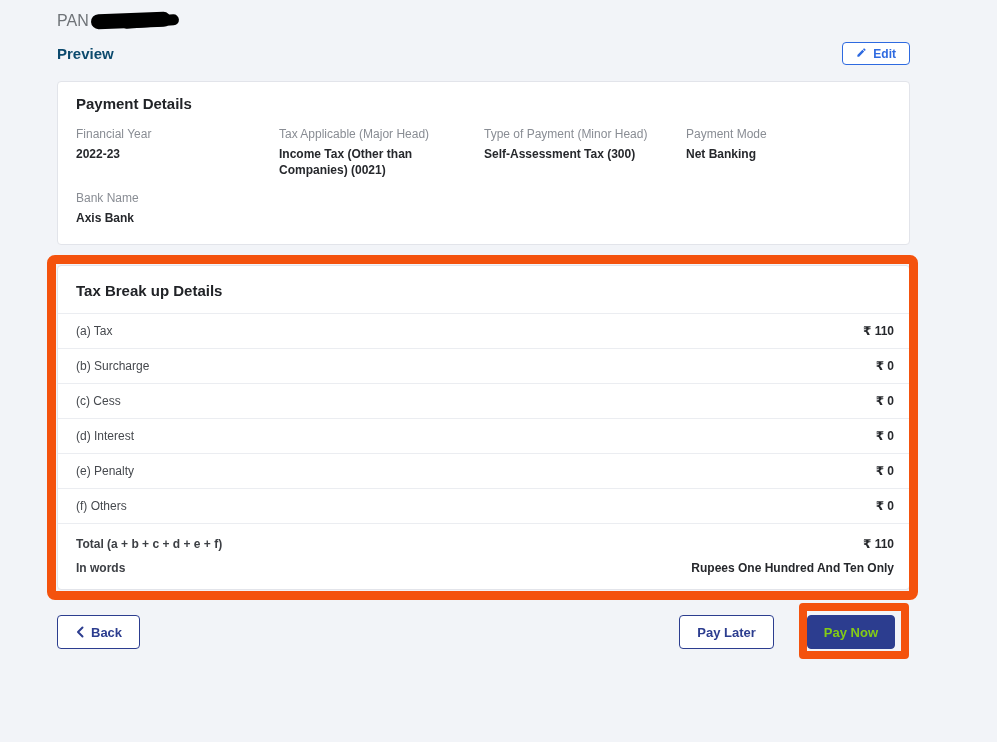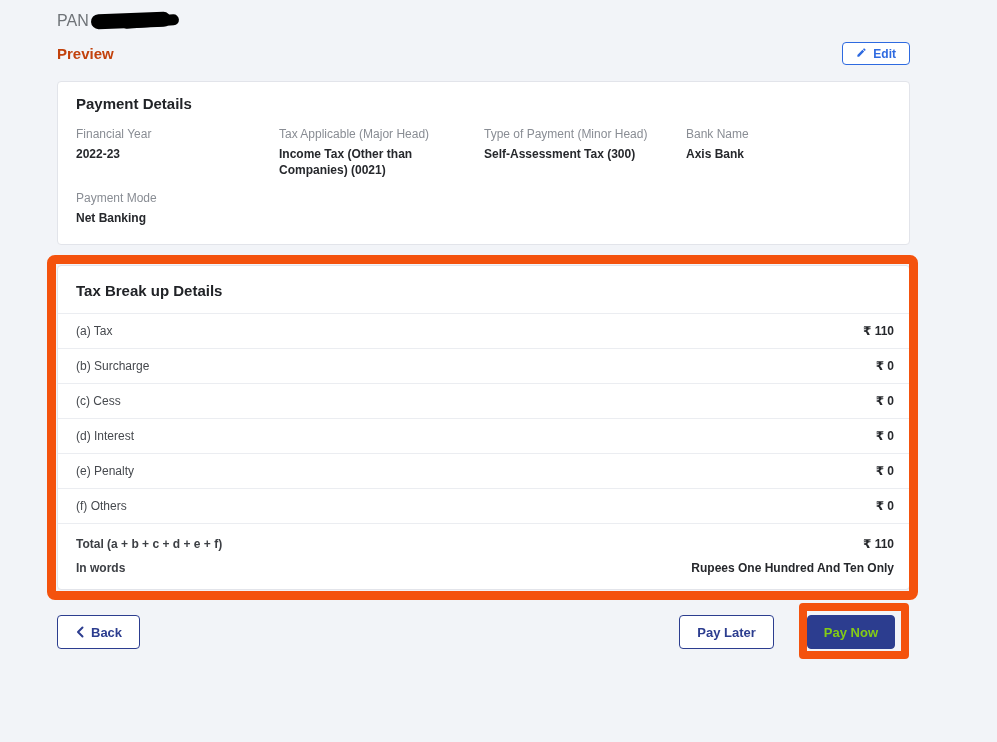--- a/index.html
+++ b/index.html
@@ -26,21 +26,21 @@
   .page-title{font-size:20px;font-weight:700;color:#1d1f23;letter-spacing:.2px;}
   .pan-row{margin-top:7px;display:flex;align-items:center;height:18px;position:relative;}
   .pan-label{font-size:12px;color:#6f7артикул378;}
   .pan-label{font-size:16px;color:#6f7378;text-align:center;}
   .redaction{position:relative;margin-left:2px;width:90px;height:16px;}
   .redaction .blob{position:absolute;background:#000;border-radius:9px;}
   .blob1{left:0;top:0;width:80px;height:15px;transform:rotate(-2deg);}
   .blob2{left:30px;top:3px;width:58px;height:11px;transform:rotate(-4deg);}
 
   .preview-row{margin-top:12px;display:flex;align-items:center;justify-content:space-between;}
-  .preview-title{font-size:15px;font-weight:700;color:#c2410c;}
+  .preview-title{font-size:15px;font-weight:700;color:#0c4a6e;}
   .edit-btn{
     display:inline-flex;align-items:center;gap:6px;
     background:#fff;border:1px solid var(--blue);color:var(--blue);
     font-size:12px;font-weight:700;border-radius:4px;
     padding:5px 13px;cursor:pointer;height:23px;
     font-family:inherit;
   }
 
   
   .card{background:#fff;border:1px solid var(--card-border);border-radius:4px;}
@@ -125,26 +125,26 @@
       </div>
       <div class="field">
         <div class="f-label">Tax Applicable (Major Head)</div>
         <div class="f-value">Income Tax (Other than Companies) (0021)</div>
       </div>
       <div class="field">
         <div class="f-label">Type of Payment (Minor Head)</div>
         <div class="f-value">Self-Assessment Tax (300)</div>
       </div>
       <div class="field">
+        <div class="f-label">Payment Mode</div>
+        <div class="f-value">Net Banking</div>
+      </div>
+      <div class="field">
         <div class="f-label">Bank Name</div>
         <div class="f-value">Axis Bank</div>
-      </div>
-      <div class="field">
-        <div class="f-label">Payment Mode</div>
-        <div class="f-value">Net Banking</div>
       </div>
     </div>
   </div>
 
   <div class="tax-wrap">
     <div class="annotation tax-annotation"></div>
     <div class="card tax-card">
       <div class="tax-heading-block">
         <h3 class="card-heading">Tax Break up Details</h3>
       </div>

